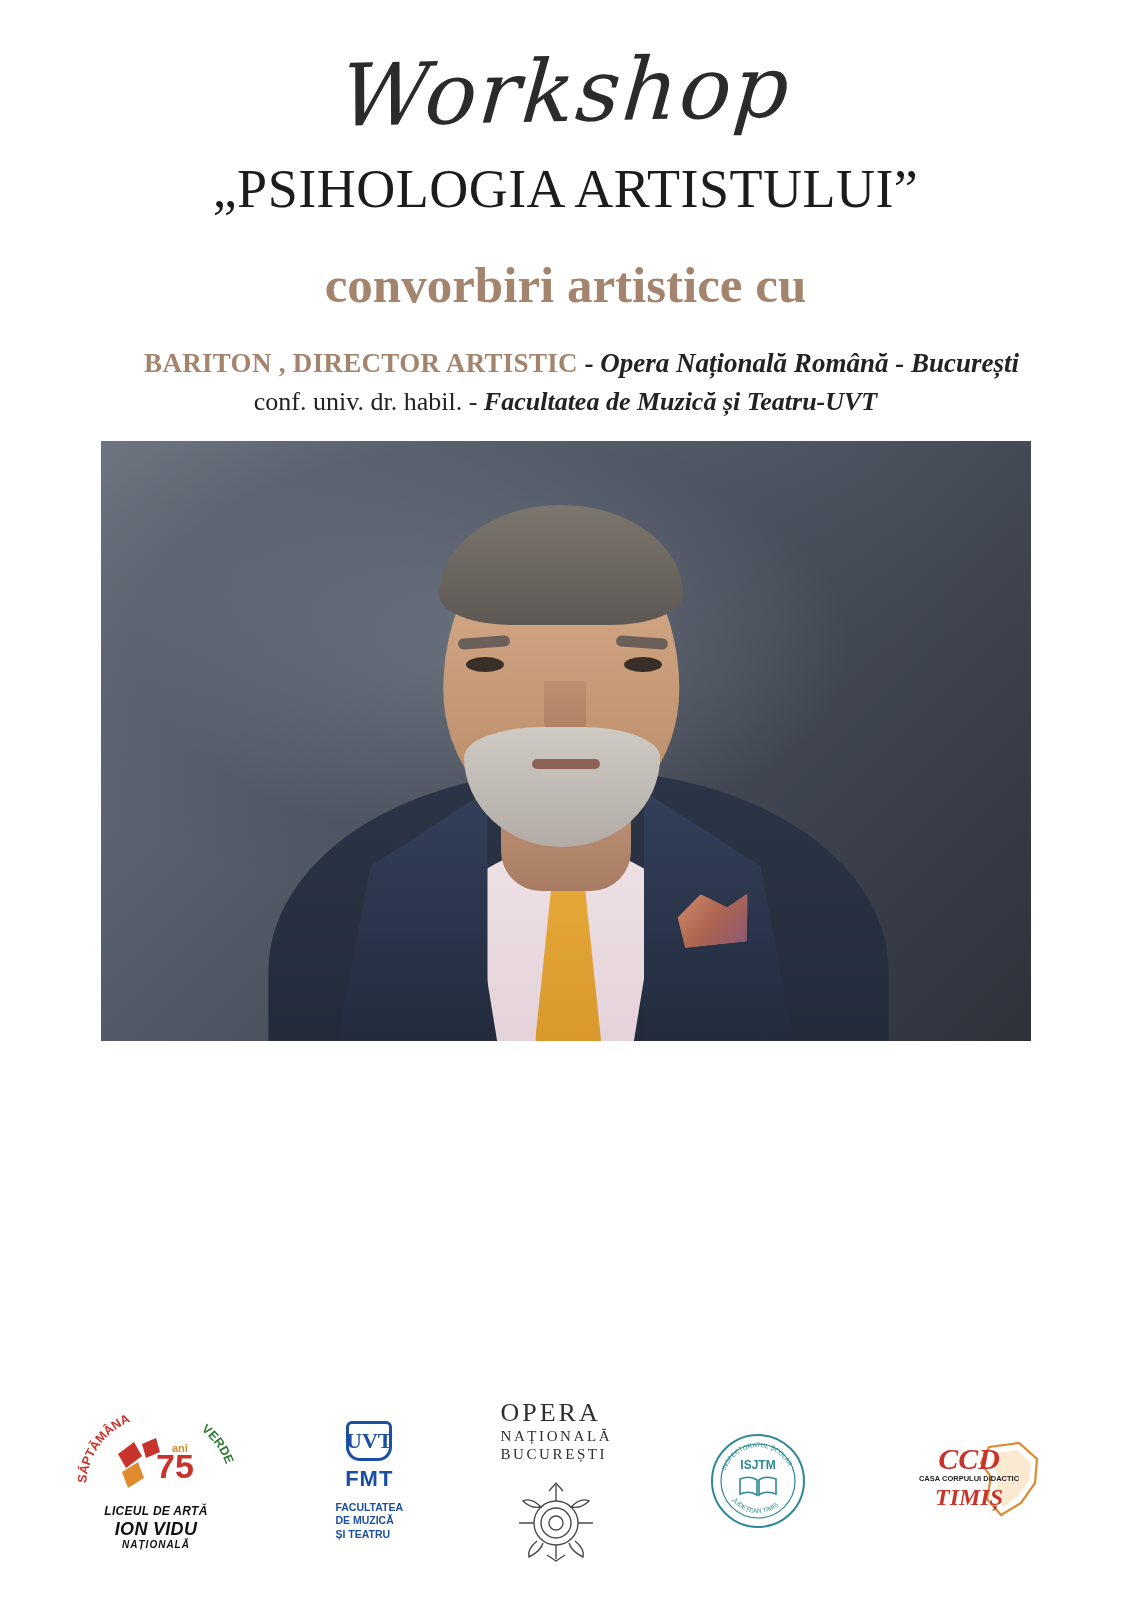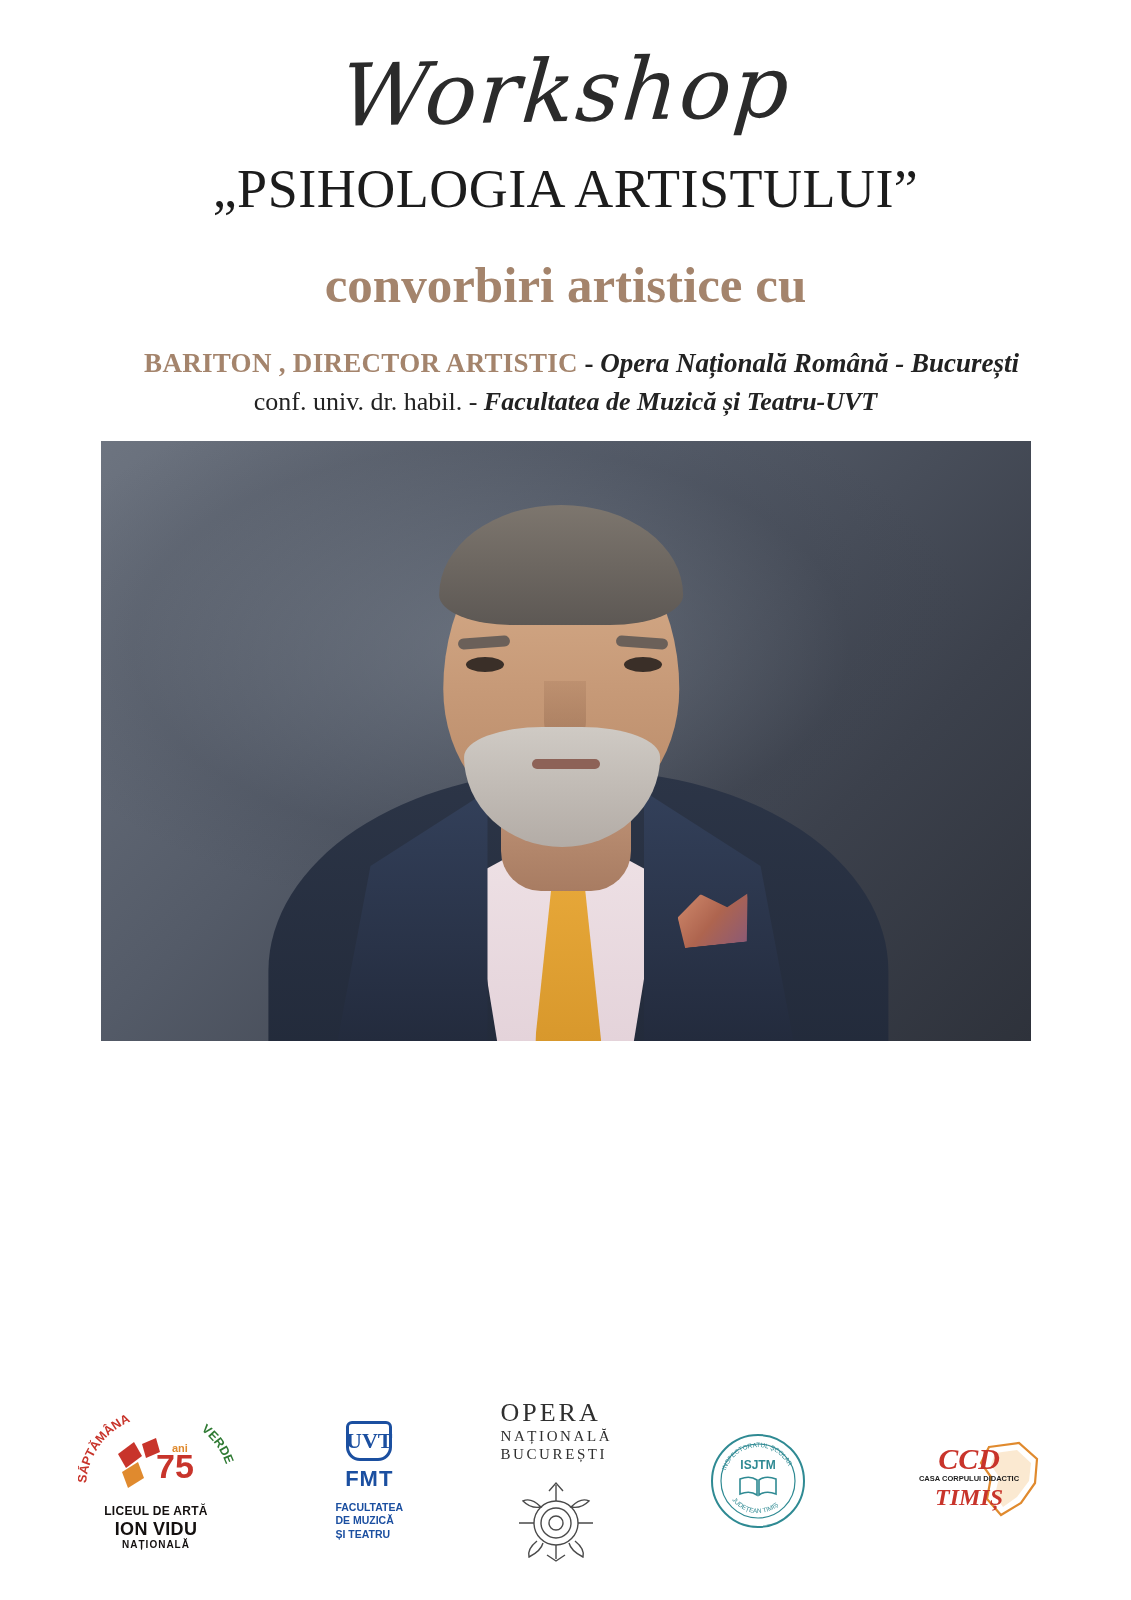--- a/index.html
+++ b/index.html
@@ -326,20 +326,21 @@
     position: absolute;
     top: 26px; left: 50%;
     transform: translateX(-50%);
     width: 92px; height: 64px;
   }
   .school-name {
     position: absolute;
     bottom: 6px; left: 0; right: 4px;
     font-family: "Liberation Sans", sans-serif;
     line-height: 1.12;
+    font-style: italic;
   }
   .school-l1 { font-size: 12px; font-weight: 700; color: #14100f; letter-spacing: 0.3px; }
   .school-l2 { font-size: 18px; font-weight: 700; color: #14100f; letter-spacing: 0.3px; }
   .school-l3 { font-size: 10px; font-weight: 700; color: #14100f; letter-spacing: 1px; }
 
   
   .logo-fmt { display: flex; align-items: center; gap: 9px; }
   .fmt-mark { display: flex; flex-direction: column; align-items: center; }
   .fmt-uvt {
     width: 46px; height: 40px;

